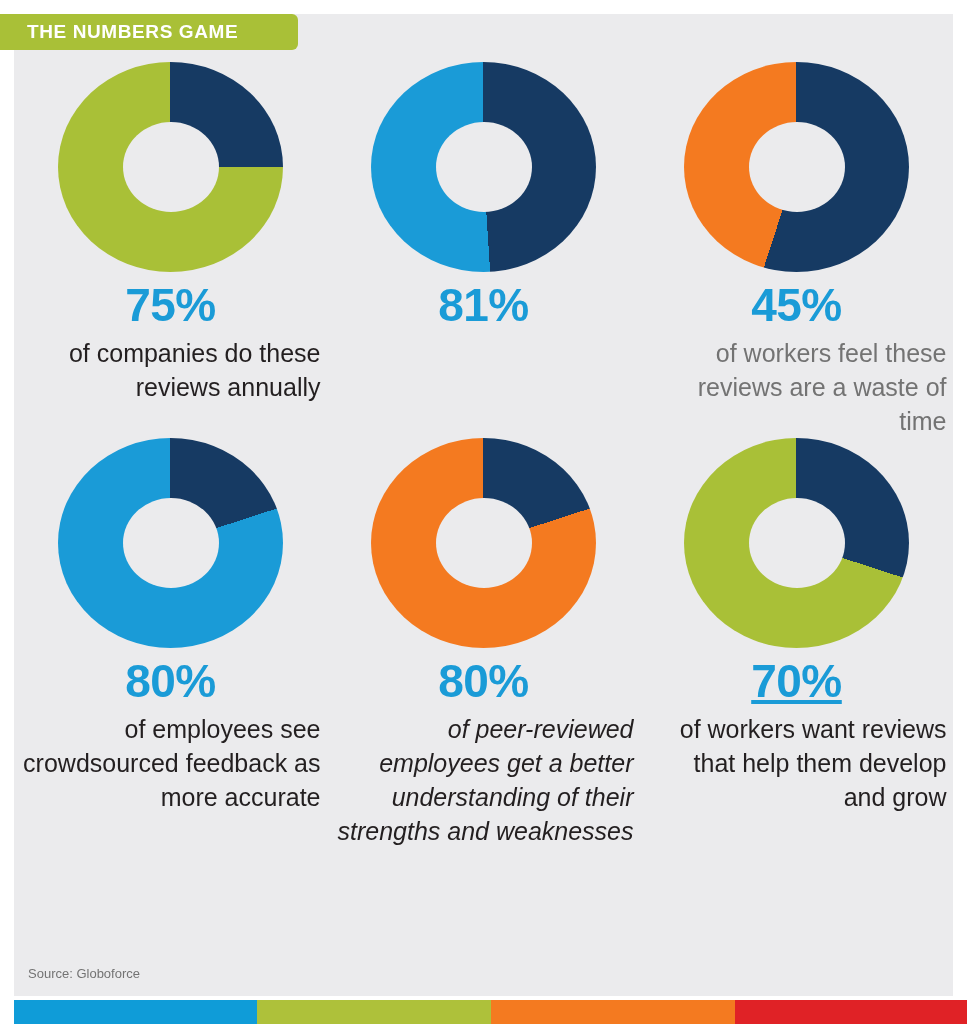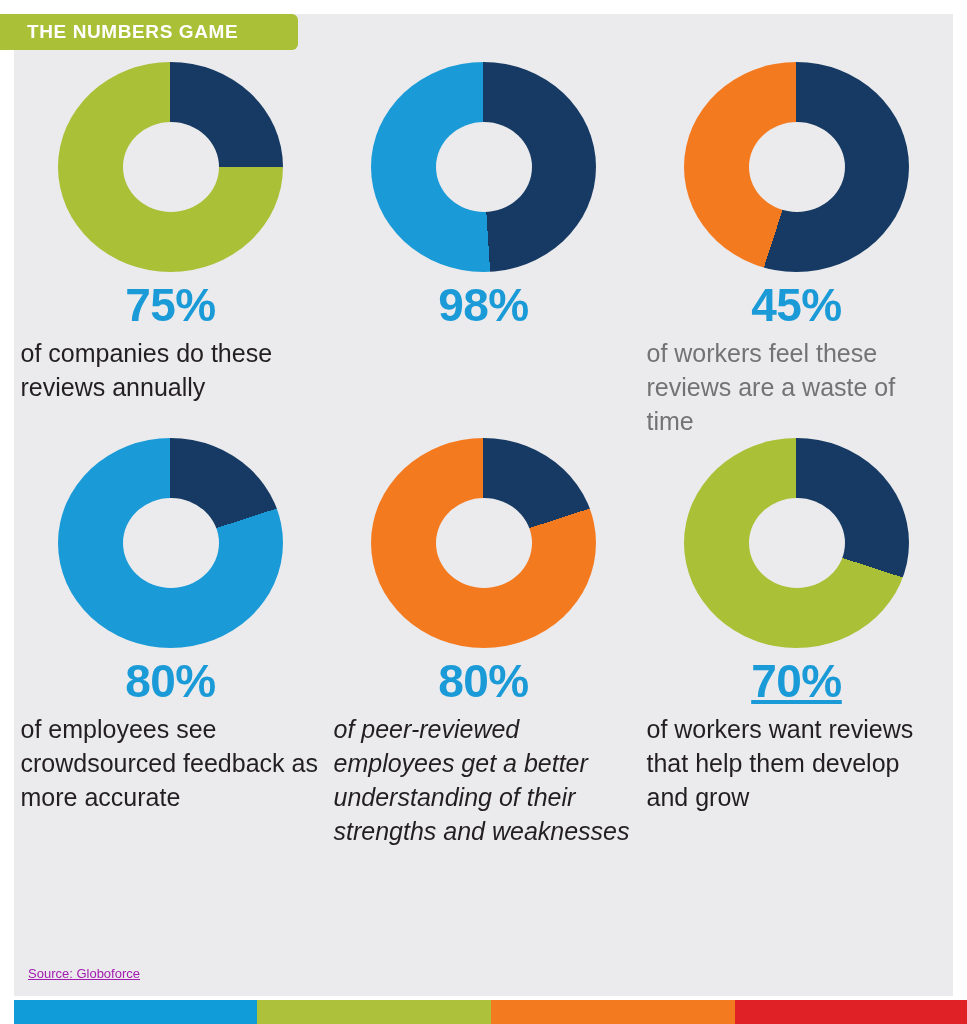--- a/index.html
+++ b/index.html
@@ -102,21 +102,21 @@
     line-height: 1.0;
     margin-top: 10px;
     letter-spacing: -0.5px;
     font-family: "Liberation Sans", sans-serif;
   }
   .caption {
     margin-top: 8px;
     font-size: 25px;
     line-height: 1.36;
     color: #231f20;
-    text-align: left;
+    text-align: right;
     font-family: "Liberation Sans", sans-serif;
     max-width: 300px;
   }
 
   
   .source {
     position: absolute;
     left: 28px;
     bottom: 43px;
     font-size: 13px;
@@ -160,21 +160,21 @@
       <div class="pct" style="color: rgb(26, 155, 215);">75%</div>
       <div class="caption" style="color: rgb(35, 31, 32);">of companies do these reviews annually</div>
     </div>
 
     <div class="stat-cell">
       <div class="donut-wrap">
         <div class="donut" style="background: conic-gradient(rgb(22, 58, 99) 0deg, rgb(22, 58, 99) 176.4deg, rgb(26, 155, 215) 176.4deg, rgb(26, 155, 215) 360deg);">
           <div class="donut-hole" style="background: rgb(235, 235, 237);"></div>
         </div>
       </div>
-      <div class="pct" style="color: rgb(26, 155, 215);">98%</div>
+      <div class="pct" style="color: rgb(26, 155, 215);">81%</div>
     </div>
 
     <div class="stat-cell">
       <div class="donut-wrap">
         <div class="donut" style="background: conic-gradient(rgb(22, 58, 99) 0deg, rgb(22, 58, 99) 198deg, rgb(244, 122, 32) 198deg, rgb(244, 122, 32) 360deg);">
           <div class="donut-hole" style="background: rgb(235, 235, 237);"></div>
         </div>
       </div>
       <div class="pct" style="color: rgb(26, 155, 215);">45%</div>
       <div class="caption" style="color: #737373;">of workers feel these reviews are a waste of time</div>
@@ -205,21 +205,21 @@
         <div class="donut" style="background: conic-gradient(rgb(22, 58, 99) 0deg, rgb(22, 58, 99) 108deg, rgb(169, 192, 55) 108deg, rgb(169, 192, 55) 360deg);">
           <div class="donut-hole" style="background: rgb(235, 235, 237);"></div>
         </div>
       </div>
       <div class="pct" style="color: rgb(26, 155, 215); text-decoration: underline;">70%</div>
       <div class="caption" style="color: rgb(35, 31, 32);">of workers want reviews that help them develop and grow</div>
     </div>
 
   </div>
 
-  <div class="source" style="color: #a21caf; text-decoration: underline;">Source: Globoforce</div>
+  <div class="source" style="color: #737373;">Source: Globoforce</div>
 
   <div class="colorbar">
       <span style="background: rgb(15, 156, 216); width: 25.5%;"></span>
       <span style="background: rgb(174, 193, 58); width: 24.6%;"></span>
       <span style="background: rgb(244, 122, 32); width: 25.6%;"></span>
       <span style="background: rgb(224, 34, 38); width: 24.3%;"></span>
     </div>
 
 </div>
 

